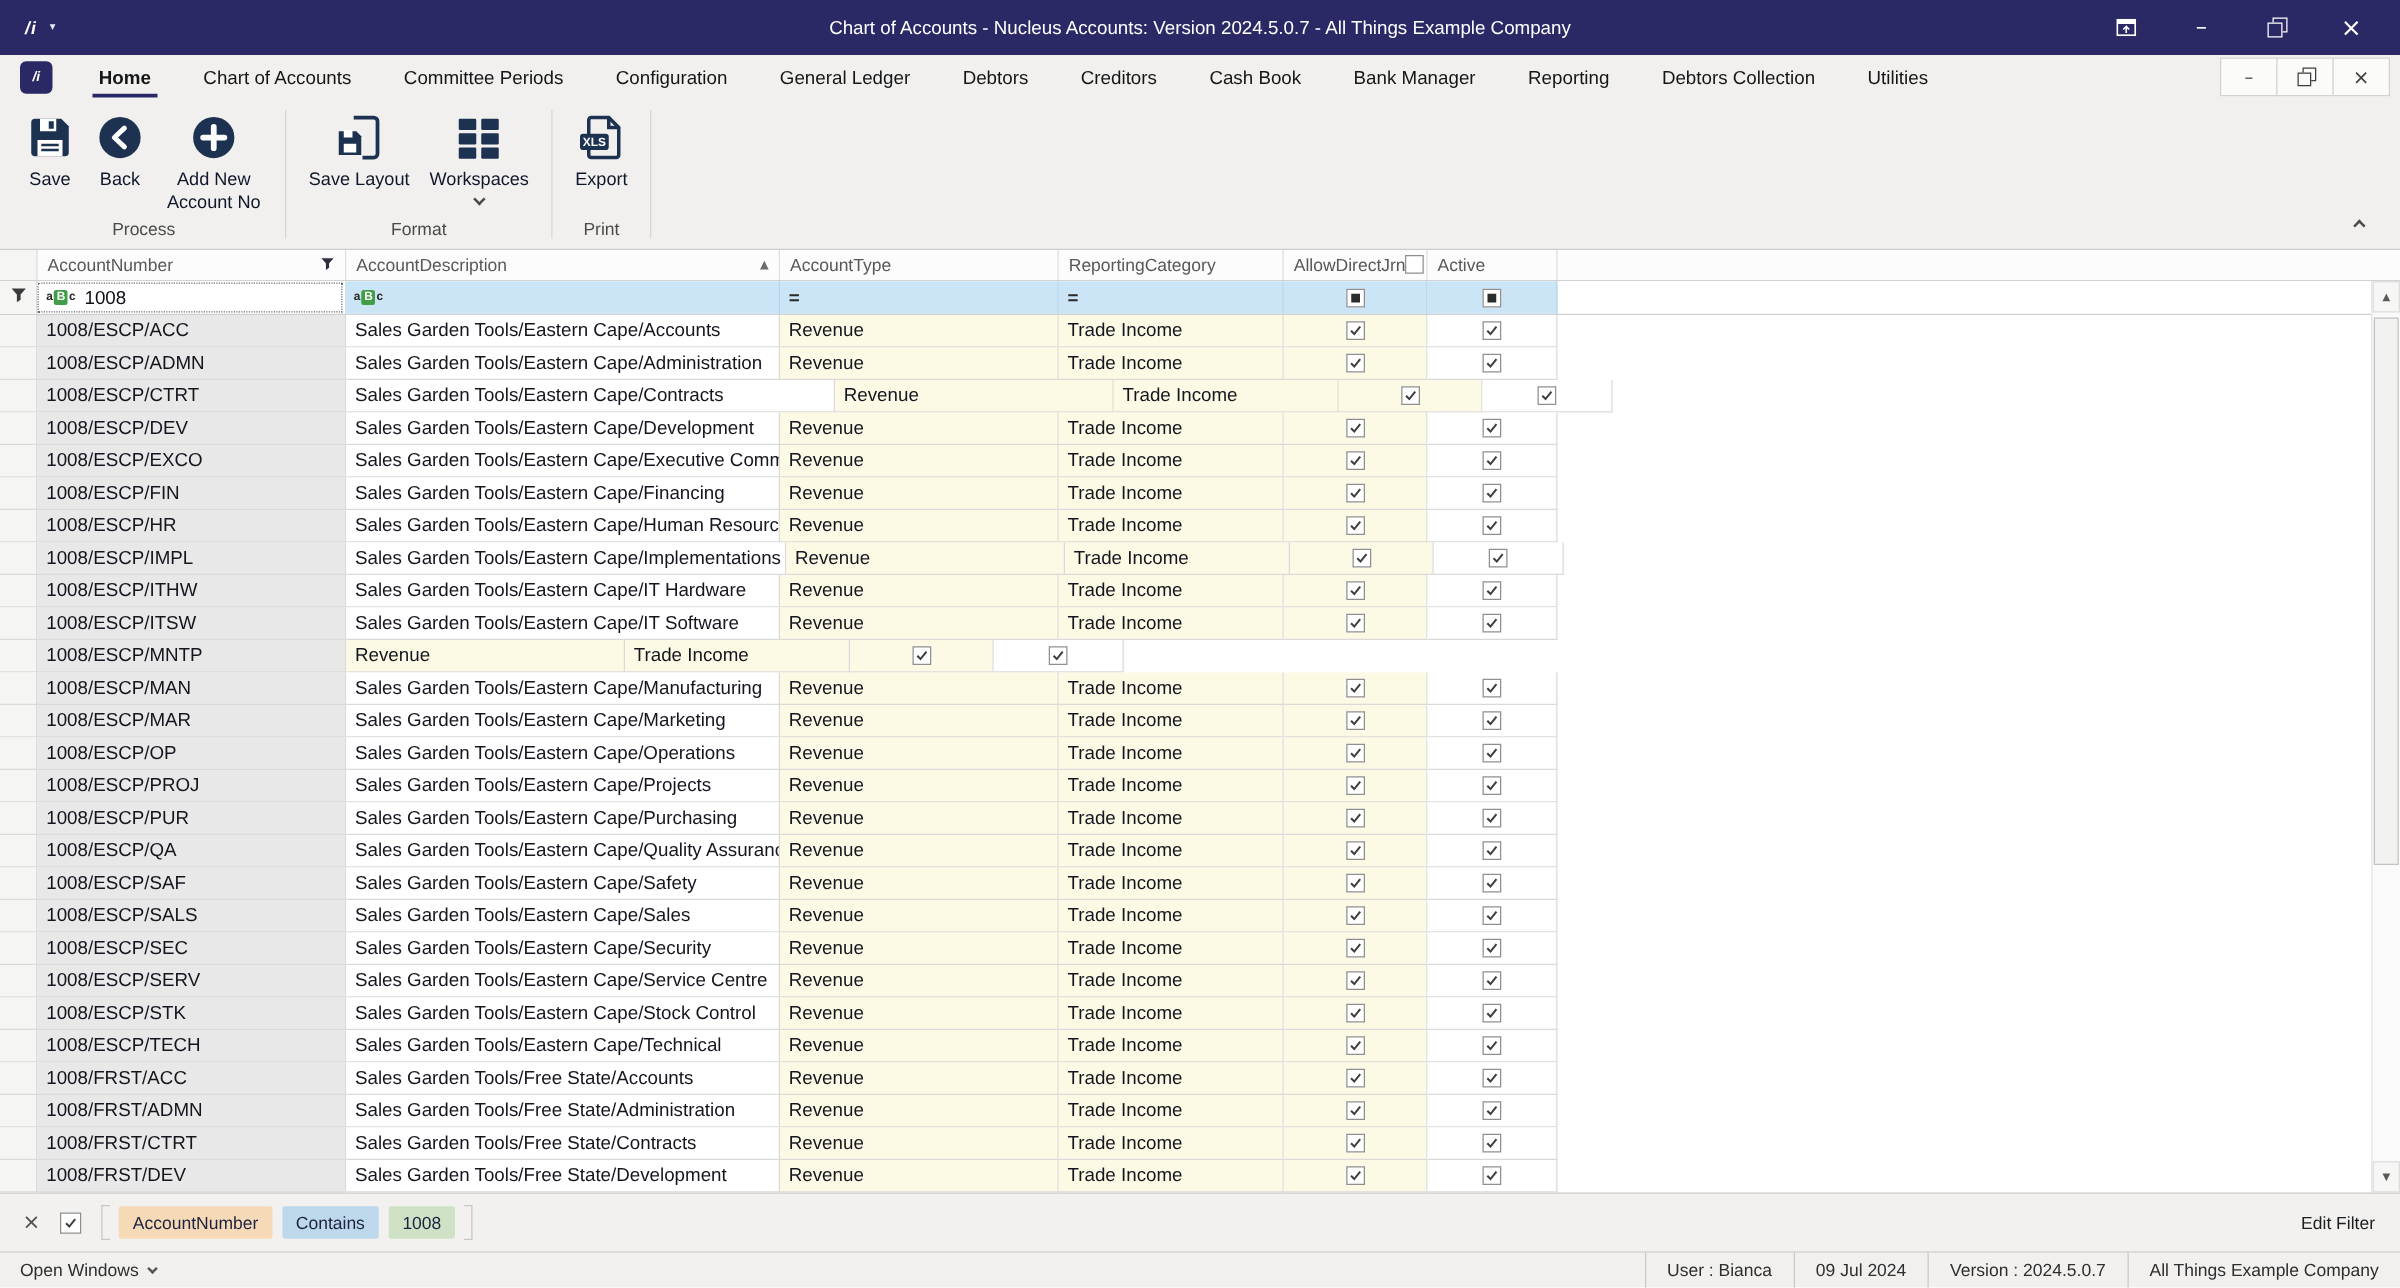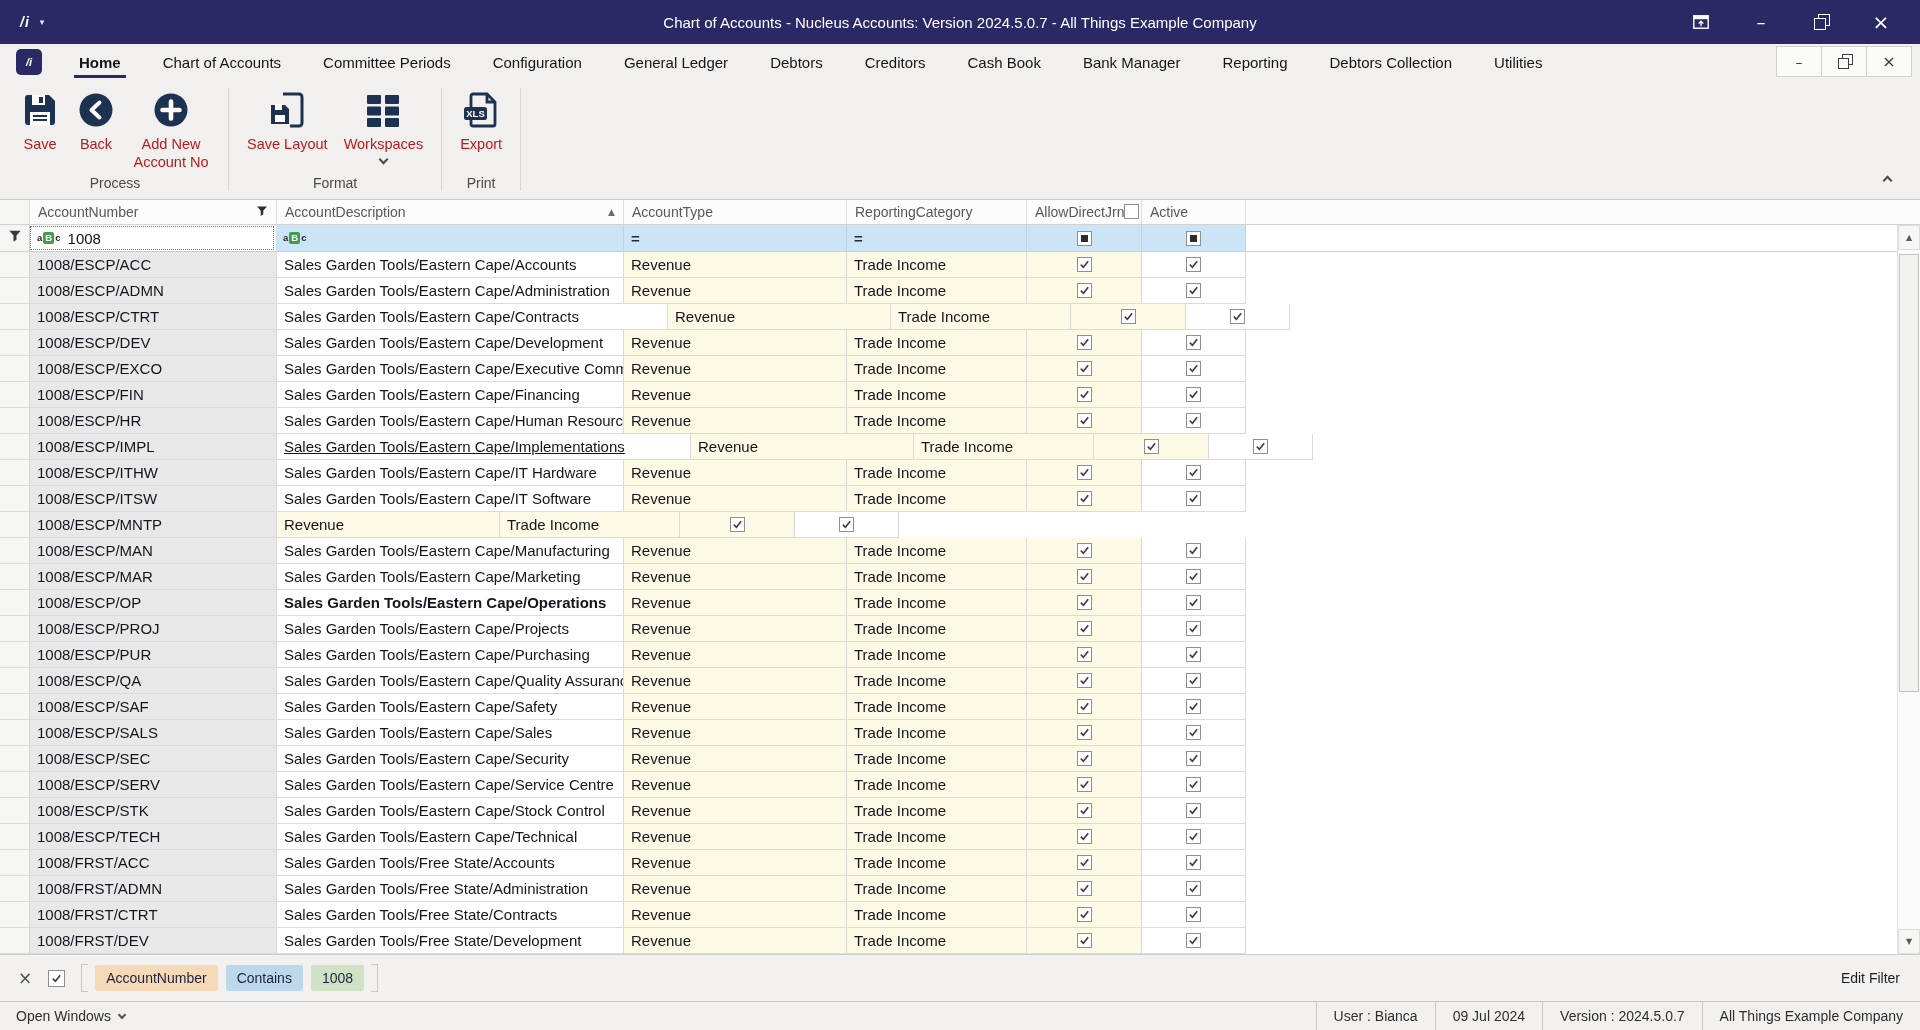--- a/index.html
+++ b/index.html
@@ -41,21 +41,21 @@
   .mdi-btn .restore-glyph::before, .mdi-btn .restore-glyph::after { width:9px; height:9px; border-width:1.5px; }
 
   
   .ribbon { height:120px; background:#f1f0ef; border-bottom:1px solid #cfcdca; position:relative; display:flex; }
   #toolbar-groups { display:flex; padding-left:4px; }
   .tb-sep { width:1px; background:#d8d6d3; margin:8px 2px; }
   .tb-group { display:flex; flex-direction:column; }
   .tb-buttons { display:flex; align-items:flex-start; padding:8px 8px 0; flex:1; }
   .tb-btn-big { display:flex; flex-direction:column; align-items:center; padding:2px 8px; cursor:default; }
   .tb-icon svg { width:40px; height:40px; display:block; }
-  .tb-label { font-size:14.5px; color:#b91c1c; text-align:center; line-height:1.25; margin-top:5px; max-width:78px; }
+  .tb-label { font-size:14.5px; color:#0f172a; text-align:center; line-height:1.25; margin-top:5px; max-width:78px; }
   .tb-label.wide { max-width:110px; white-space:nowrap; }
   .tb-group-label { text-align:center; font-size:14px; color:#4a4a4a; padding:0 0 8px; }
   .chev { display:inline-block; width:7px; height:7px; border-right:2px solid #4a4a4a; border-bottom:2px solid #4a4a4a; }
   .chev.down { transform:rotate(45deg); margin-top:3px; }
   .chev.up { transform:rotate(-135deg); }
   .ribbon-collapse { position:absolute; right:24px; bottom:12px; width:18px; height:14px; display:flex; align-items:center; justify-content:center; }
 
   
   .grid { position:relative; height:754px; background:#fff; }
   .grid-header { display:flex; height:25px; background:#fcfcfc; border-bottom:1px solid #d2d2d2; }
@@ -482,21 +482,21 @@
             <span class="checkbox">
               <svg viewBox="0 0 12 12">
                 <path d="M2 6.2 L4.8 9 L10 2.5" stroke="#3f3f3f" stroke-width="1.8" fill="none"></path>
               </svg>
             </span>
           </div>
         </div>
         <div class="row">
           <div class="cell ind" style="width: 30px;"></div>
           <div class="cell gray" style="width: 247px;">1008/ESCP/IMPL</div>
-          <div class="cell white" style="width: 414px; text-decoration: underline;">Sales Garden Tools/Eastern Cape/Implementations</div>
+          <div class="cell white" style="width: 352px;">Sales Garden Tools/Eastern Cape/Implementations</div>
           <div class="cell yellow" style="width: 223px;">Revenue</div>
           <div class="cell yellow" style="width: 180px;">Trade Income</div>
           <div class="cell yellow chk" style="width: 115px;">
             <span class="checkbox">
               <svg viewBox="0 0 12 12">
                 <path d="M2 6.2 L4.8 9 L10 2.5" stroke="#3f3f3f" stroke-width="1.8" fill="none"></path>
               </svg>
             </span>
           </div>
           <div class="cell white chk" style="width: 104px;">
@@ -607,21 +607,21 @@
             <span class="checkbox">
               <svg viewBox="0 0 12 12">
                 <path d="M2 6.2 L4.8 9 L10 2.5" stroke="#3f3f3f" stroke-width="1.8" fill="none"></path>
               </svg>
             </span>
           </div>
         </div>
         <div class="row">
           <div class="cell ind" style="width: 30px;"></div>
           <div class="cell gray" style="width: 247px;">1008/ESCP/OP</div>
-          <div class="cell white" style="width: 347px; font-weight: bold;">Sales Garden Tools/Eastern Cape/Operations</div>
+          <div class="cell white" style="width: 347px;">Sales Garden Tools/Eastern Cape/Operations</div>
           <div class="cell yellow" style="width: 223px;">Revenue</div>
           <div class="cell yellow" style="width: 180px;">Trade Income</div>
           <div class="cell yellow chk" style="width: 115px;">
             <span class="checkbox">
               <svg viewBox="0 0 12 12">
                 <path d="M2 6.2 L4.8 9 L10 2.5" stroke="#3f3f3f" stroke-width="1.8" fill="none"></path>
               </svg>
             </span>
           </div>
           <div class="cell white chk" style="width: 104px;">

